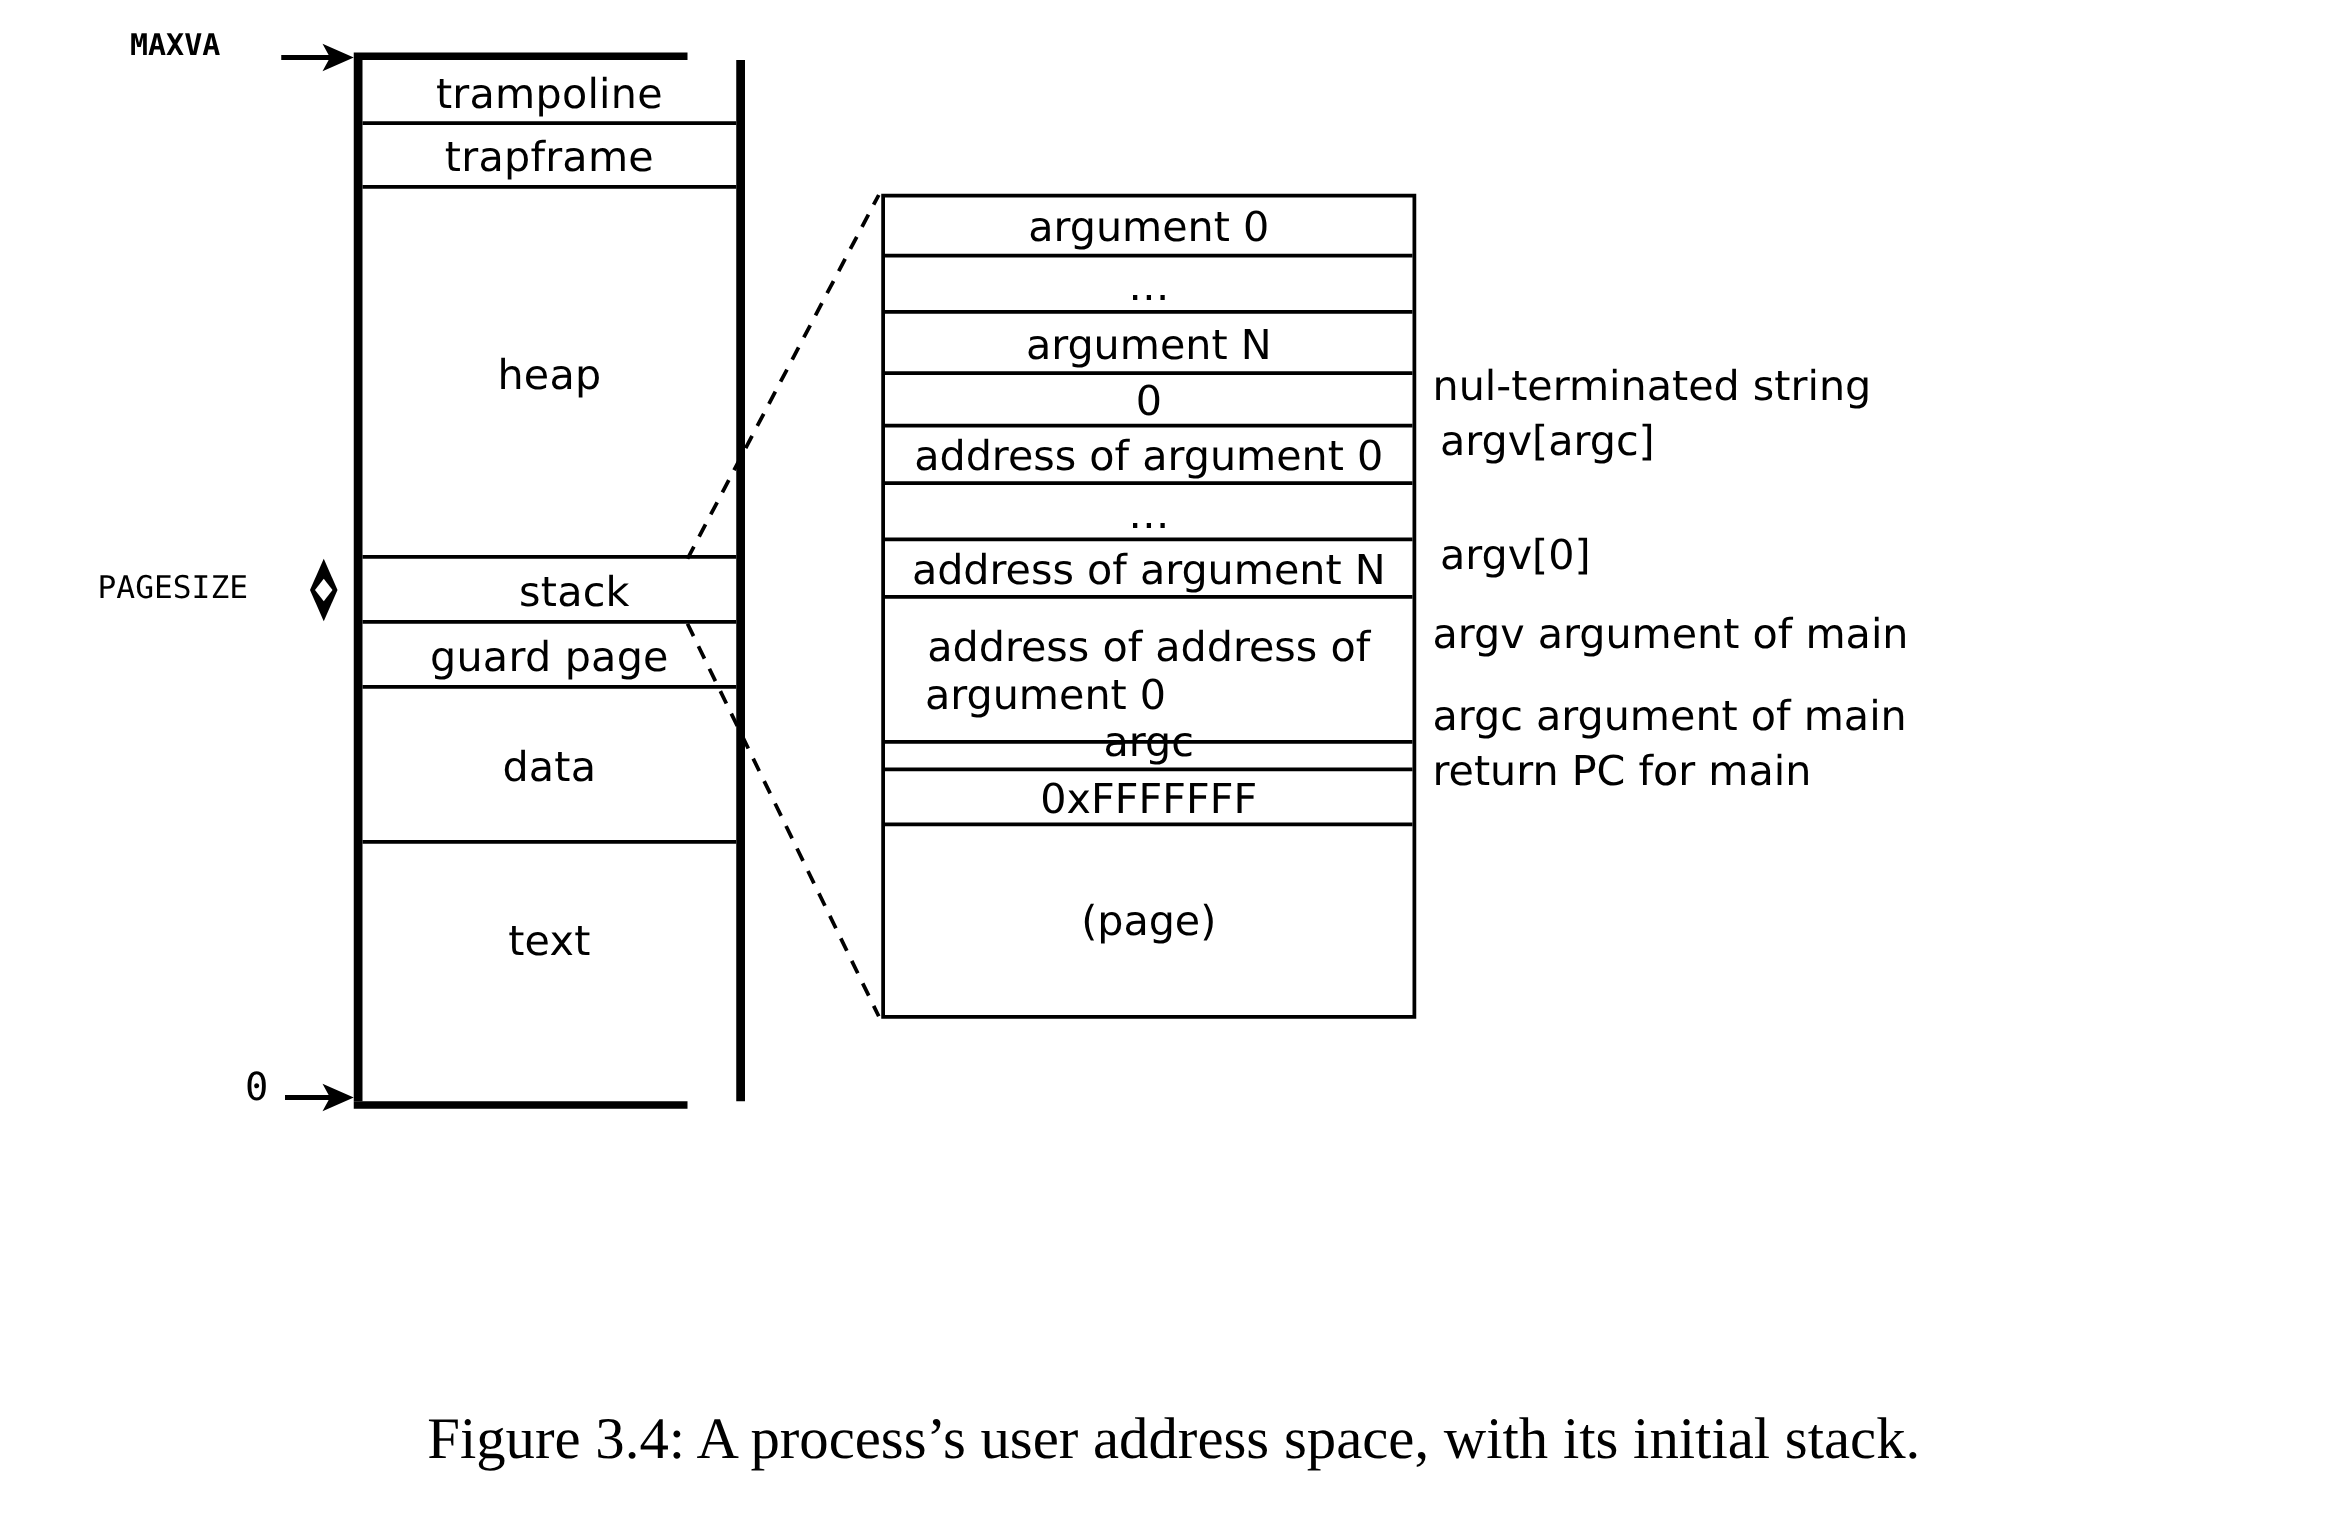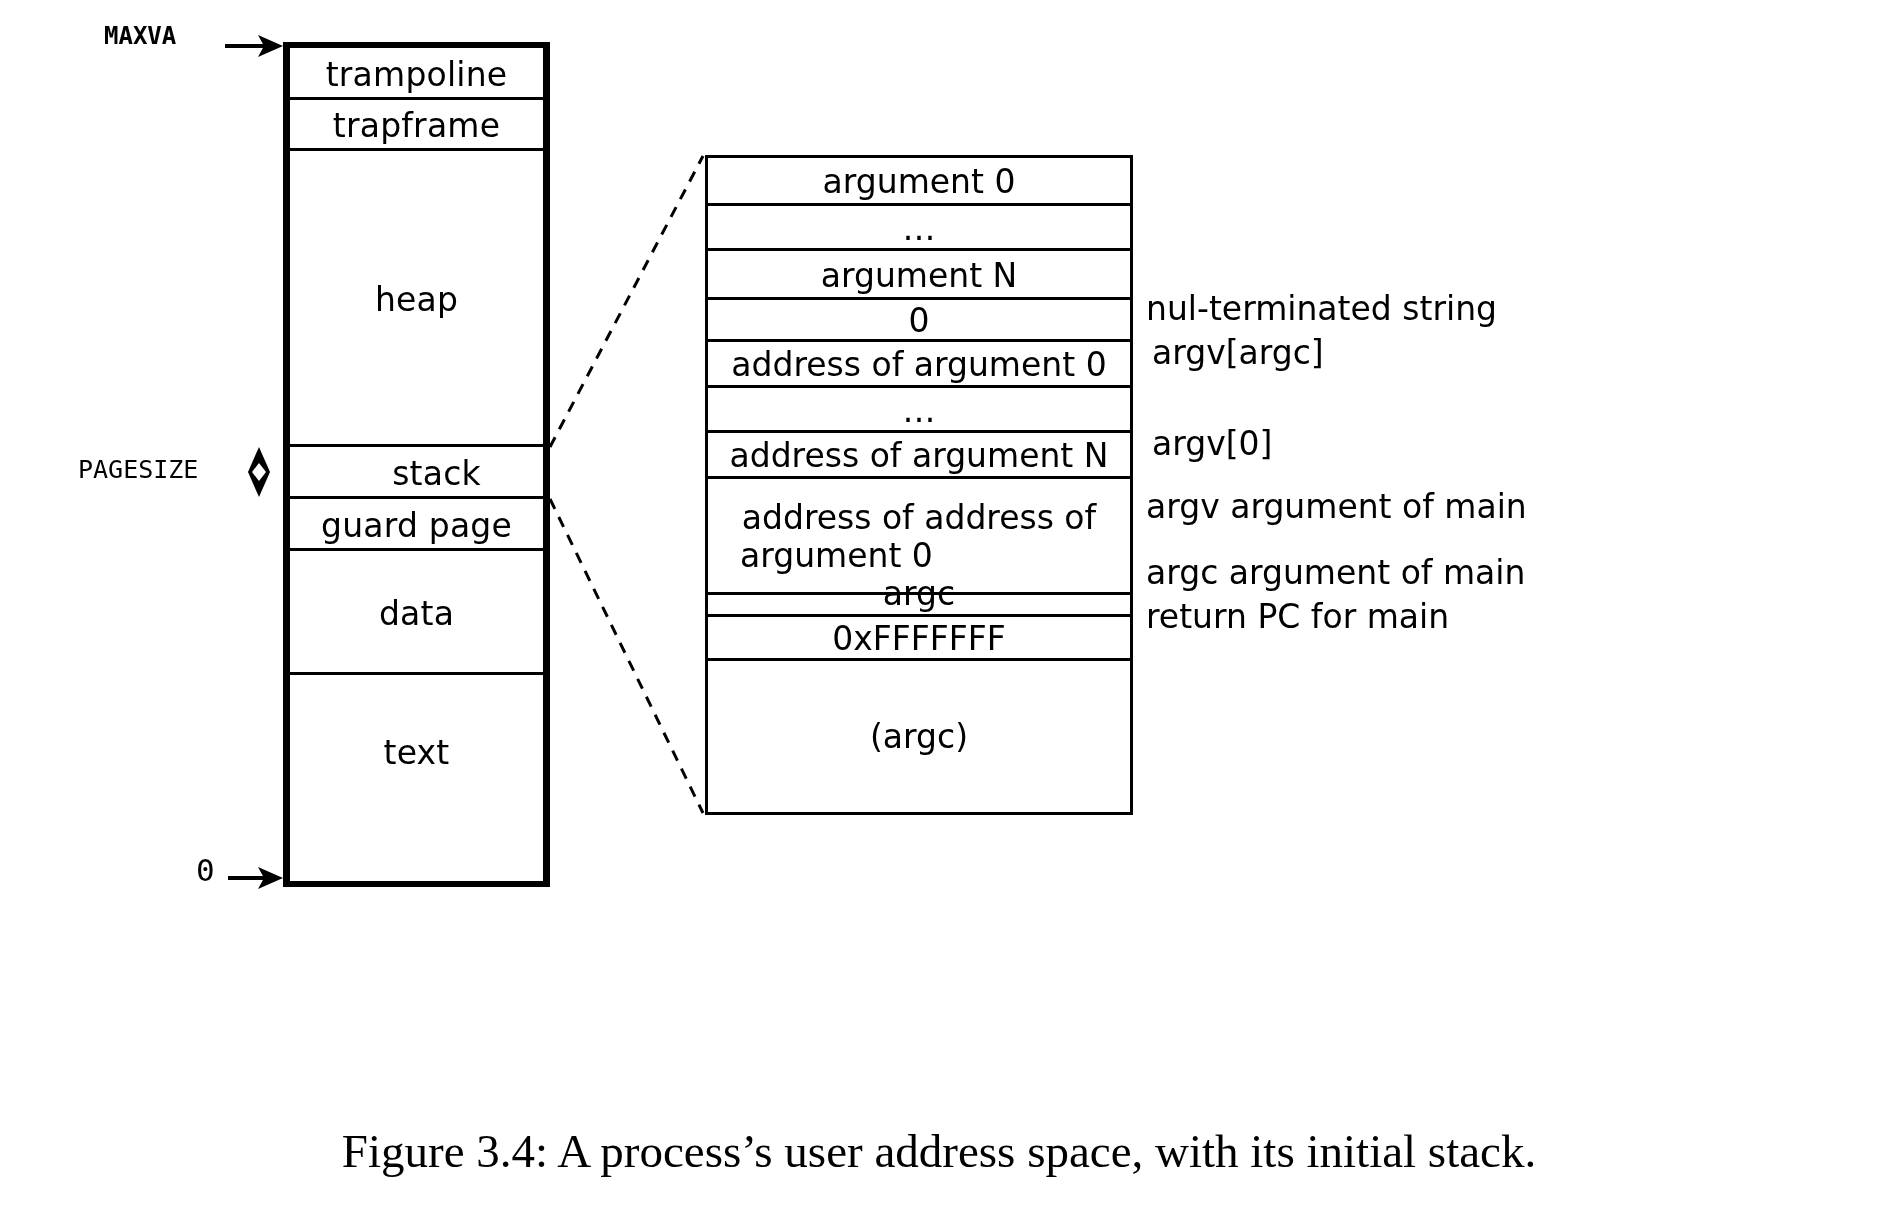--- a/index.html
+++ b/index.html
@@ -14,21 +14,21 @@
     overflow: hidden;
     font-family: "DejaVu Sans", sans-serif;
     color: #000000;
   }
 
   
   #memory-map {
     position: absolute;
     left: 283px;
     top: 48px;
-    width: 267px;
+    width: 313px;
     height: 833px;
     border-left: 7px solid #000;
     border-right: 7px solid #000;
     box-sizing: border-box;
   }
   #memory-map .top-cap {
     position: absolute;
     left: -7px; top: -6px;
     width: 267px; height: 6px;
     background: #000;
@@ -254,21 +254,21 @@
     <span>argc</span>
     <div class="rule"></div>
   </div>
 
   <div class="sd-row" style="top:459px;height:44px;">
     <span>0xFFFFFFF</span>
     <div class="rule"></div>
   </div>
 
   <div class="sd-row no-rule" style="top:503px;height:151px;">
-    <span>(argc)</span>
+    <span>(page)</span>
 
   </div>
 </div>
 
 <div class="annotation" style="left:1146px; top:289px;">nul-terminated string</div>
 
 <div class="annotation" style="left:1152px; top:333px;">argv[argc]</div>
 
 <div class="annotation" style="left:1152px; top:424px;">argv[0]</div>
 

